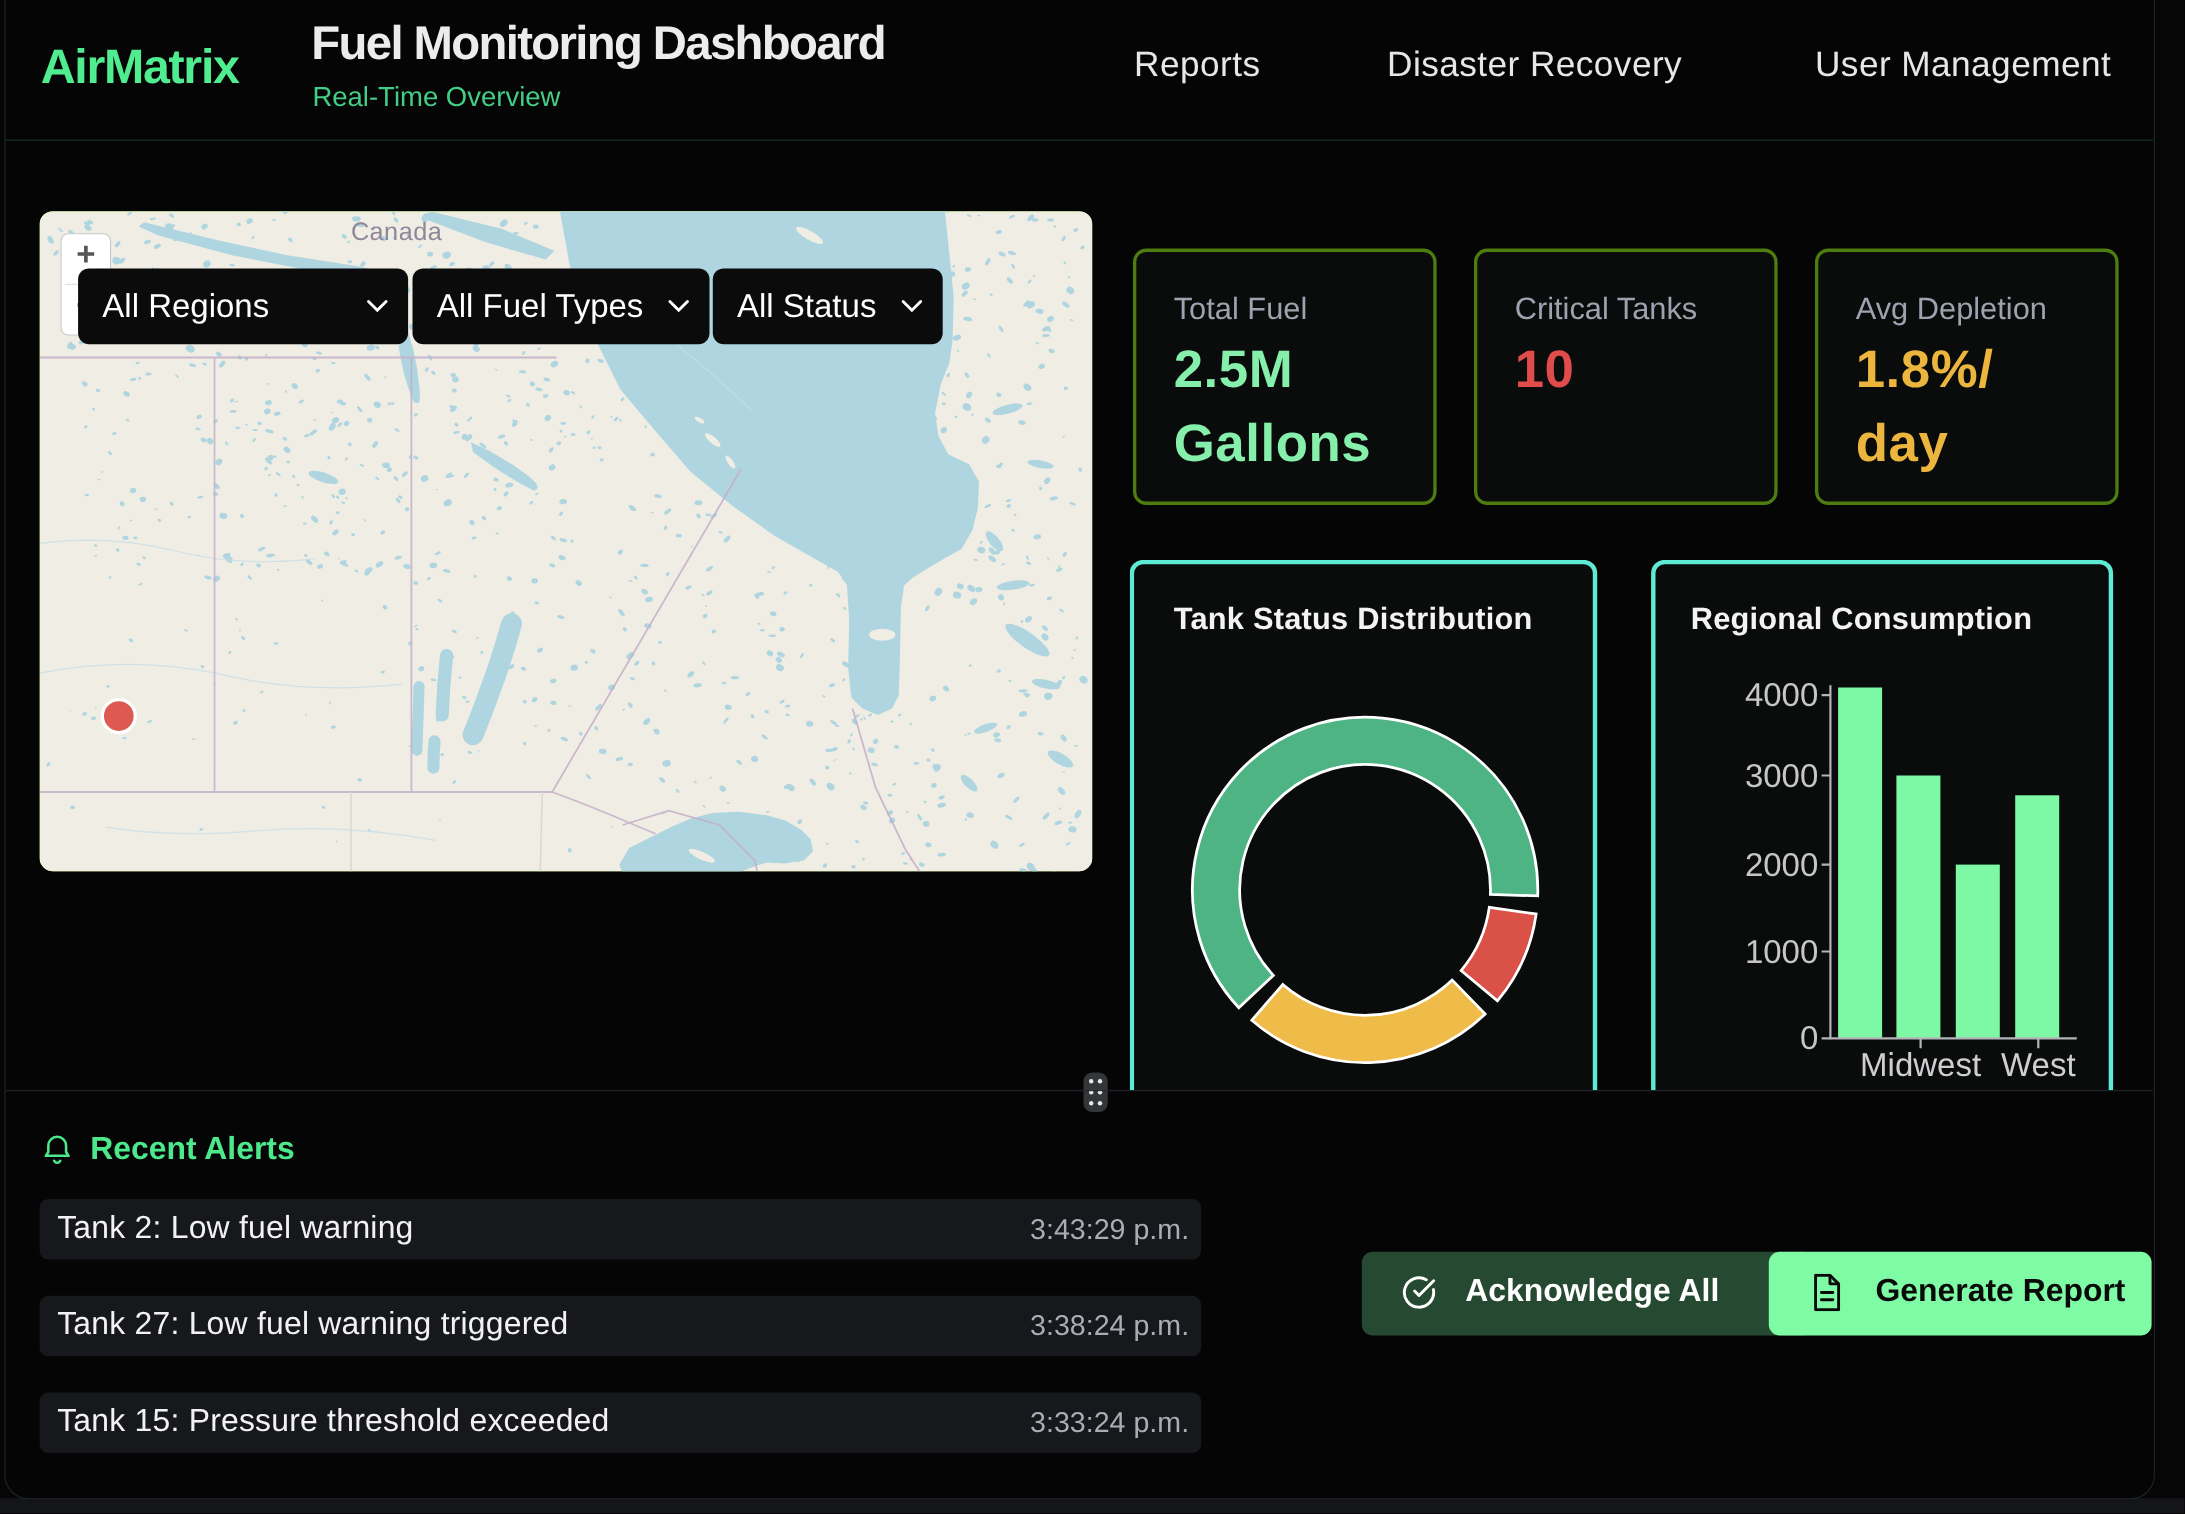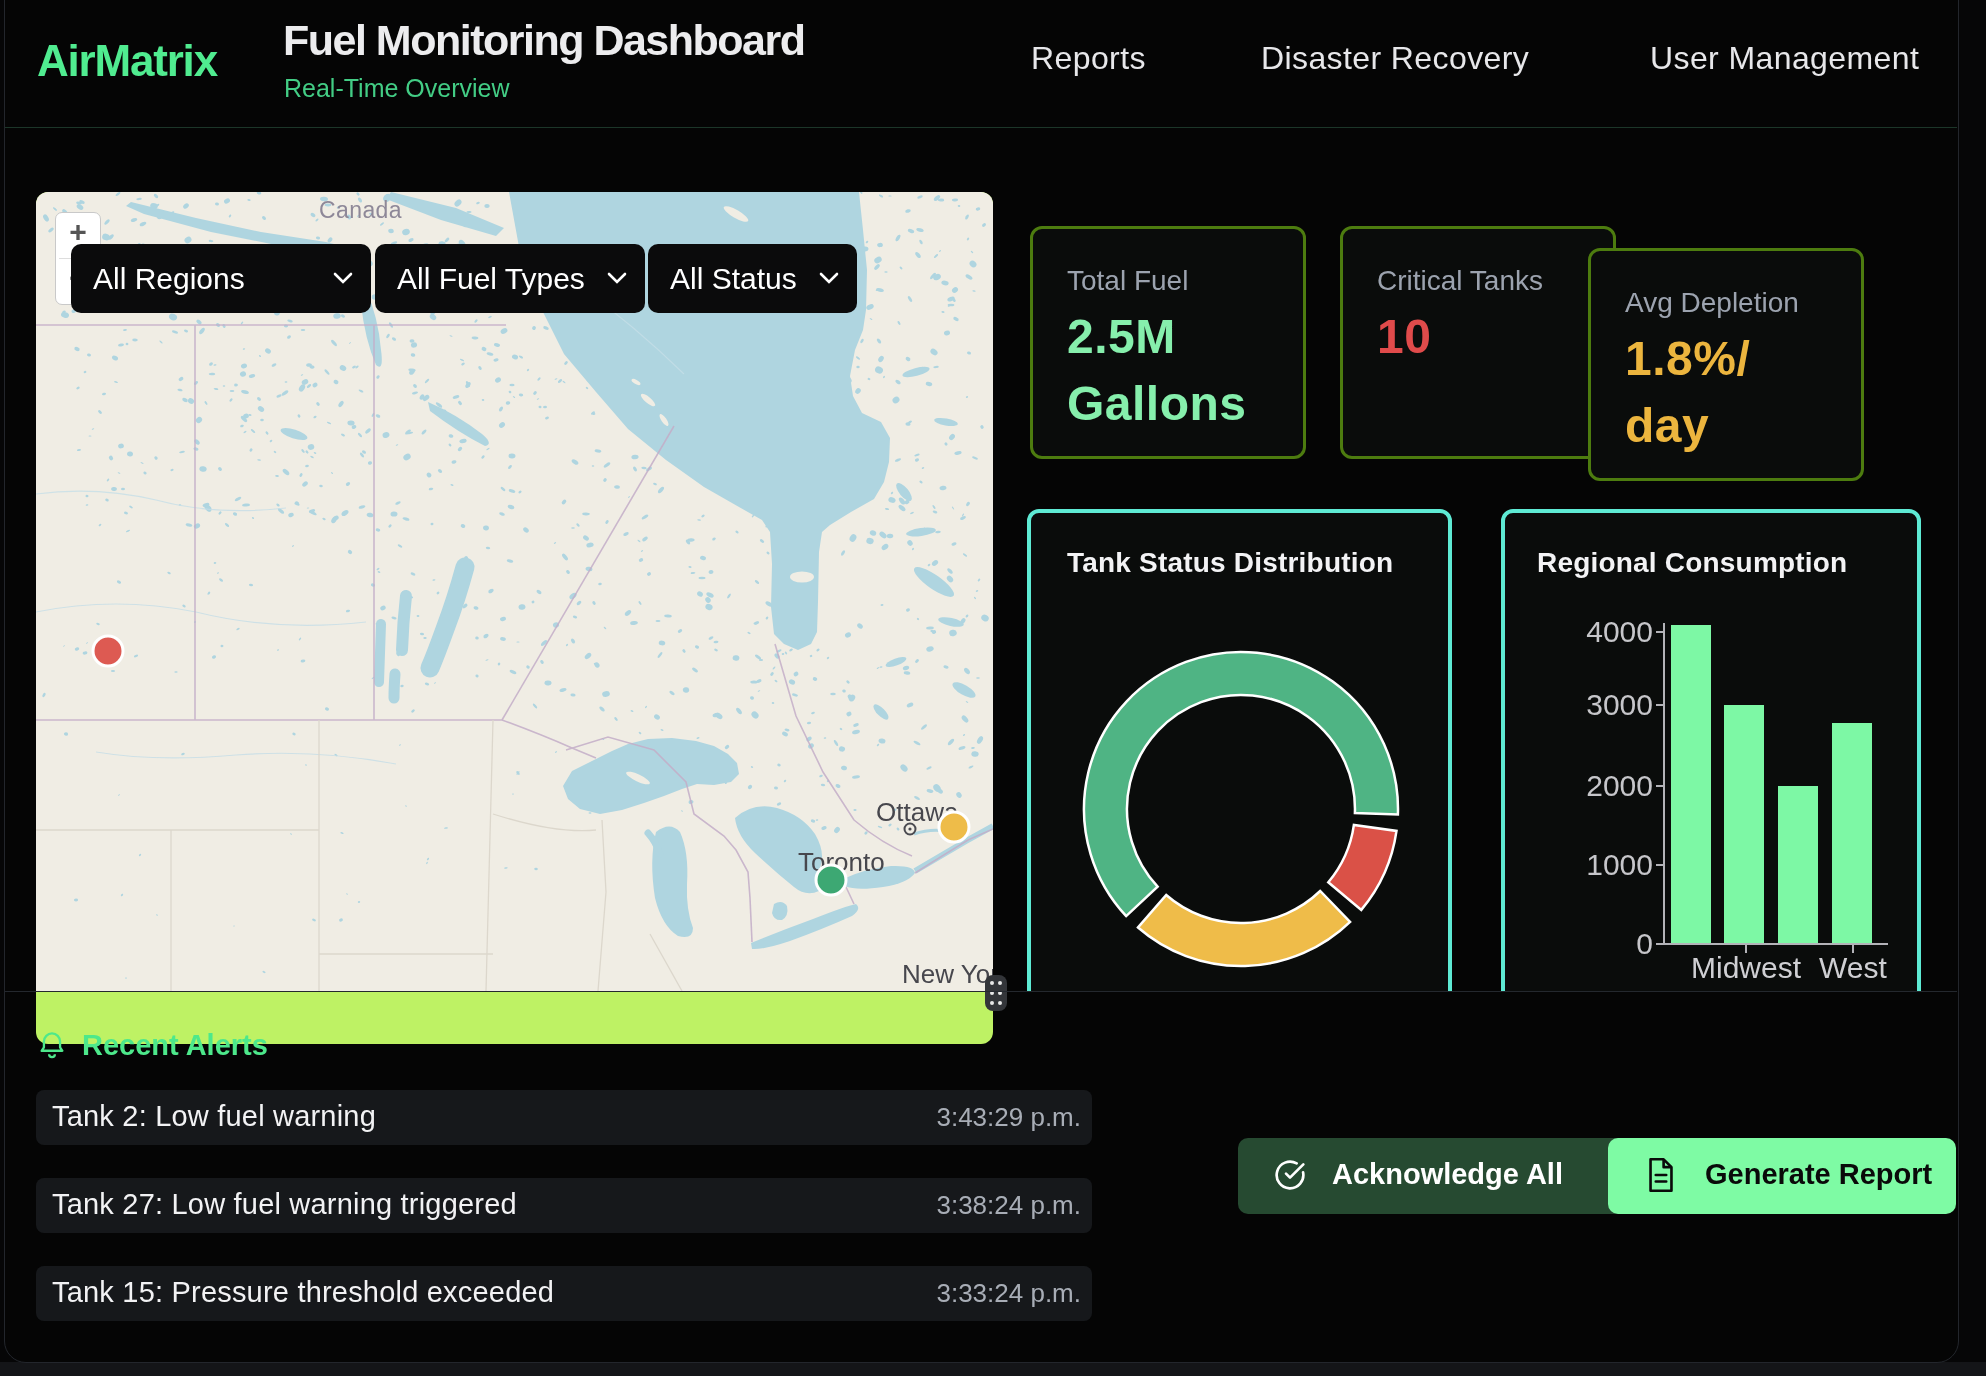--- a/index.html
+++ b/index.html
@@ -5,21 +5,21 @@
 body{width:1986px;height:1376px;background:#060607;font-family:"Liberation Sans",sans-serif;position:relative;overflow:hidden;}
 .abs{position:absolute;}
 .botstrip{left:0;top:1362px;width:1986px;height:14px;background:#141518;}
 .frame{left:4px;top:-2px;width:1953px;height:1363px;background:#050505;border:1px solid #23262c;border-radius:0 0 22px 22px;}
 .hdrline{left:5px;top:127px;width:1952px;height:1px;background:#1c3629;}
 .secline{left:5px;top:991px;width:1952px;height:1px;background:#24282e;}
 .brand{left:37px;top:36px;font-size:44px;font-weight:bold;color:#50ec90;letter-spacing:-1.2px;}
 .title{left:283px;top:16px;font-size:43px;font-weight:bold;color:#ececee;letter-spacing:-1.5px;}
 .subtitle{left:284px;top:74px;font-size:25px;color:#43cd85;}
 .nav{font-size:32px;color:#e7e7ea;top:40px;letter-spacing:0.4px;}
-.map{left:36px;top:192px;width:957px;height:852px;border-radius:12px;overflow:hidden;background:#bef264;text-align:center;}
+.map{left:36px;top:192px;width:957px;height:600px;border-radius:12px;overflow:hidden;background:#bef264;text-align:center;}
 .zoomctl{left:55px;top:212px;width:44px;height:91px;background:#fff;border:1px solid #c9c9c9;border-radius:7px;}
 .zoomctl .zline{position:absolute;left:3px;top:45px;width:38px;height:1px;background:#ddd;}
 .zplus{position:absolute;left:0;top:2px;width:44px;text-align:center;font-size:30px;font-weight:bold;color:#555;}
 .zminus{position:absolute;left:0;top:48px;width:44px;text-align:center;font-size:30px;font-weight:bold;color:#555;}
 .filter{top:244px;height:69px;background:#0b0b0c;border-radius:10px;color:#fff;font-size:30px;line-height:69px;padding-left:22px;box-sizing:border-box;}
 .filter svg{position:absolute;right:18px;top:28px;}
 .handle{left:985px;top:975px;width:22px;height:36px;background:#333539;border-radius:8px;}
 .handle .d{position:absolute;width:4px;height:4px;border-radius:2px;background:#e8e8e8;}
 .card{width:276px;height:233px;background:#0a0c0b;border:3px solid #4d7c0f;border-radius:12px;box-sizing:border-box;top:226px;}
 .card .lbl{position:absolute;left:34px;top:36px;font-size:28px;color:#9ca3af;}
@@ -1053,21 +1053,21 @@
     <div class="d" style="left:13px;top:26px;"></div>
   </div>
 <div class="abs card" style="left:1030px;">
     <div class="lbl">Total Fuel</div>
     <div class="val" style="color:#86efac;">2.5M<br>Gallons</div>
   </div>
 <div class="abs card" style="left:1340px;">
     <div class="lbl">Critical Tanks</div>
     <div class="val" style="color:#e04b4b;">10</div>
   </div>
-<div class="abs card" style="left:1588px;margin-top:22px;">
+<div class="abs card" style="left:1650px;">
     <div class="lbl">Avg Depletion</div>
     <div class="val" style="color:#ecb53e;">1.8%/<br>day</div>
   </div>
 <div class="abs" style="left:1027px;top:509px;width:935px;height:482px;overflow:hidden;">
   <div class="abs ccard" style="left:0px;top:0px;width:425px;">
       <div class="ct">Tank Status Distribution</div>
     </div>
   <div class="abs ccard" style="left:474px;top:0px;width:420px;">
       <div class="ct" style="left:32px;">Regional Consumption</div>
     </div>

